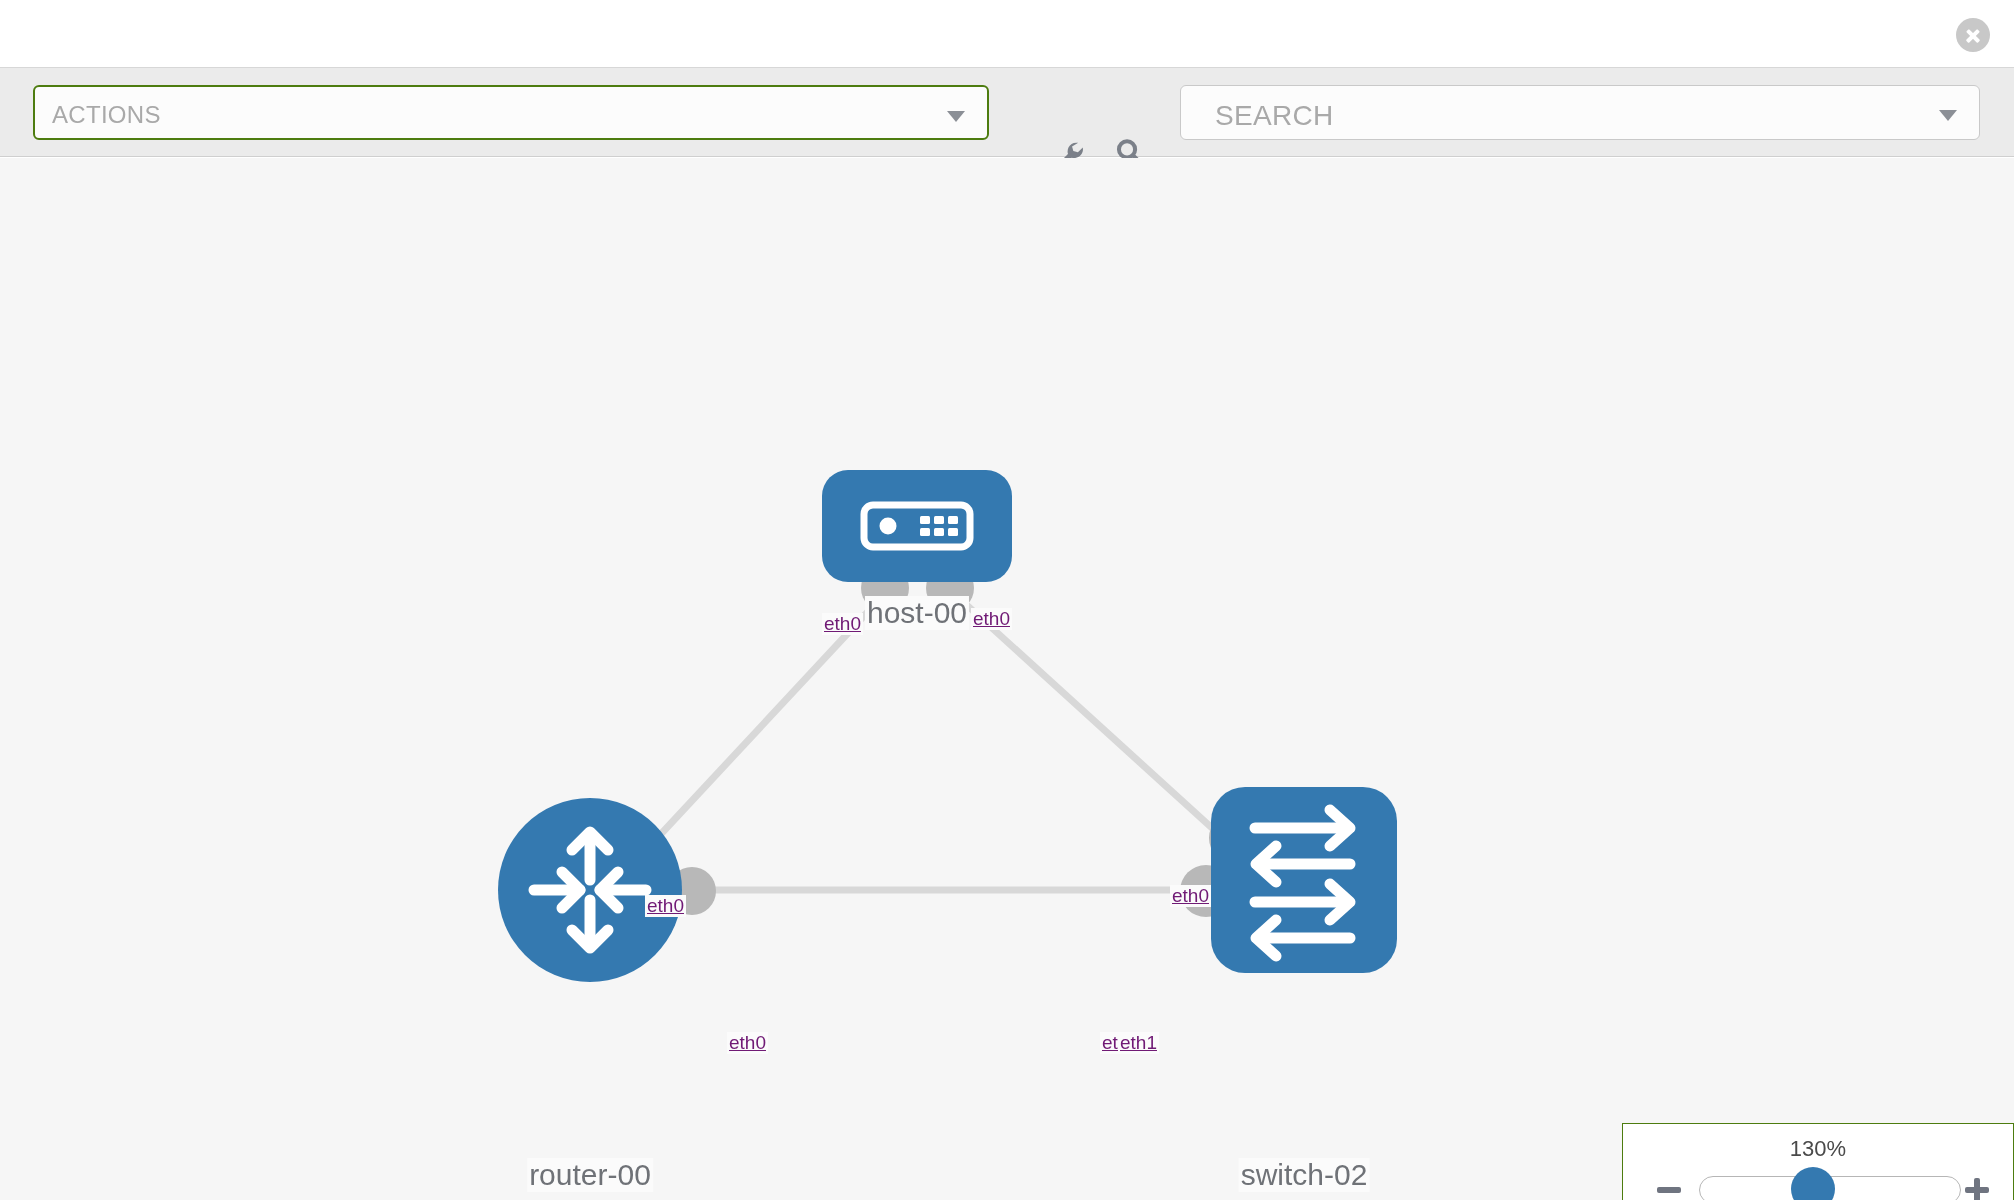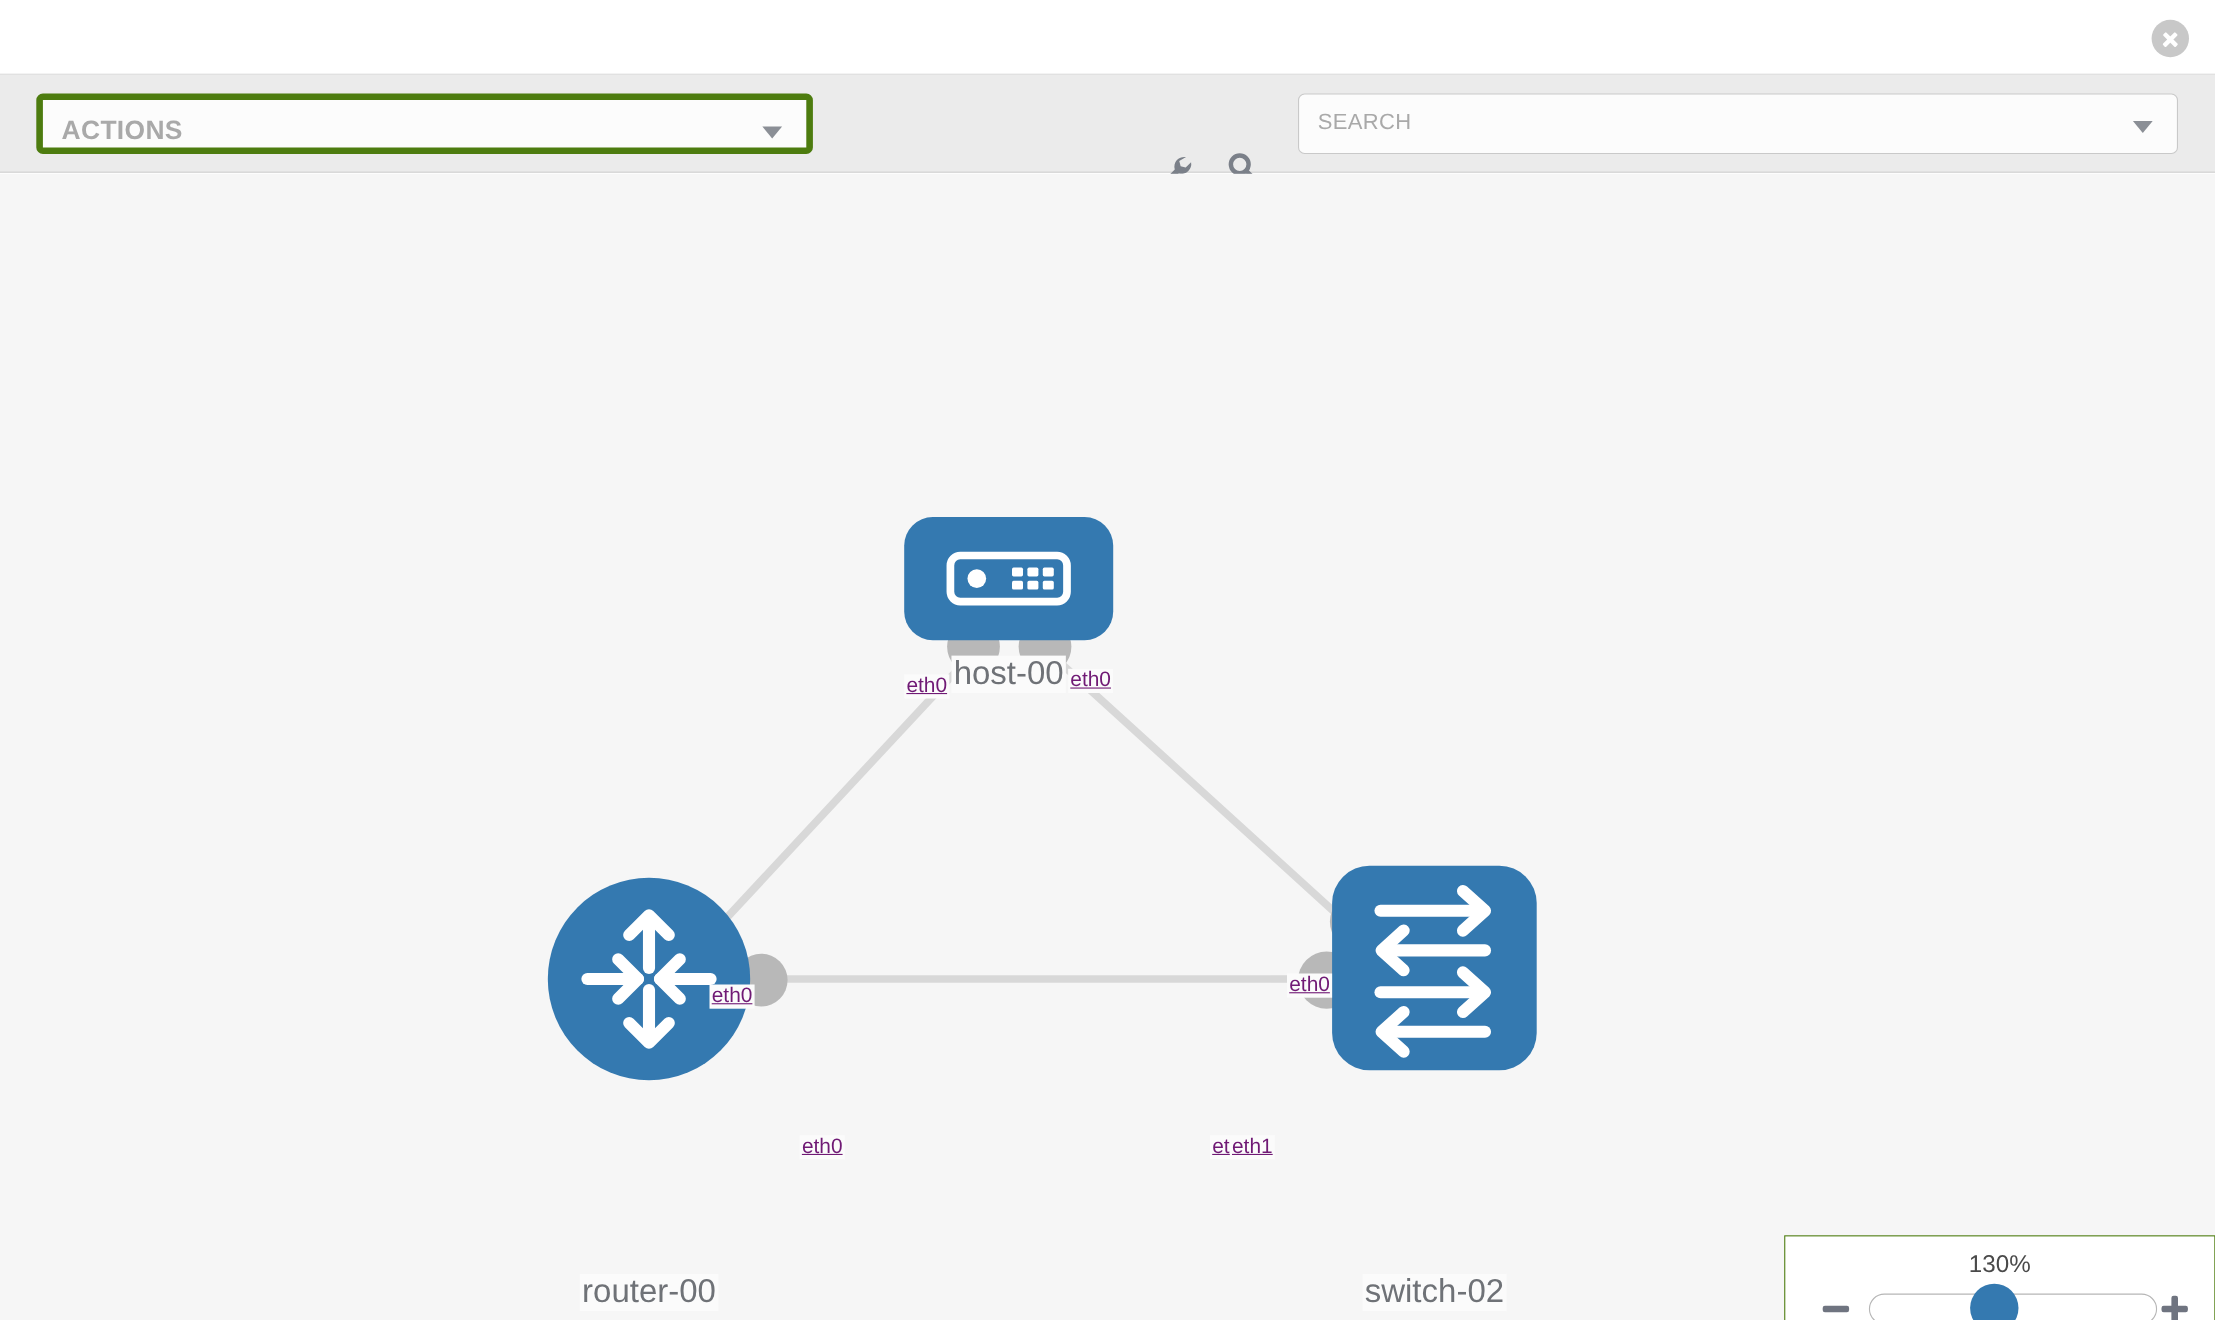--- a/index.html
+++ b/index.html
@@ -58,25 +58,24 @@
   .toolbar {
     position: absolute;
     left: 0; top: 68px;
     width: 2014px; height: 89px;
     background: #ebebeb;
     border-bottom: 1px solid #cfcfcf;
   }
   .actions-select {
     position: absolute;
     left: 33px; top: 17px;
-    width: 706px; height: 55px;
+    width: 956px; height: 55px;
     background: #fcfcfc;
-    border: 6px solid #4d7c0f;
+    border: 2px solid #4d7c0f;
     border-radius: 6px;
-    font-weight: bold;
   }
   .actions-select-label {
     position: absolute;
     left: 17px; top: 14px;
     font-size: 24px;
     color: #a9a9a9;
     letter-spacing: 0.3px;
   }
   .caret {
     position: absolute;
@@ -100,22 +99,22 @@
   .search-select {
     position: absolute;
     left: 1180px; top: 17px;
     width: 800px; height: 55px;
     background: #fcfcfc;
     border: 1px solid #c9c9c9;
     border-radius: 6px;
   }
   .search-select-label {
     position: absolute;
-    left: 17px; top: 14px;
-    font-size: 20px;
+    left: 34px; top: 14px;
+    font-size: 28px;
     color: #a9a9a9;
     letter-spacing: 0.3px;
   }
 
   
   .canvas {
     position: absolute;
     left: 0; top: 158px;
     width: 2014px; height: 1042px;
     background: #f6f6f6;

